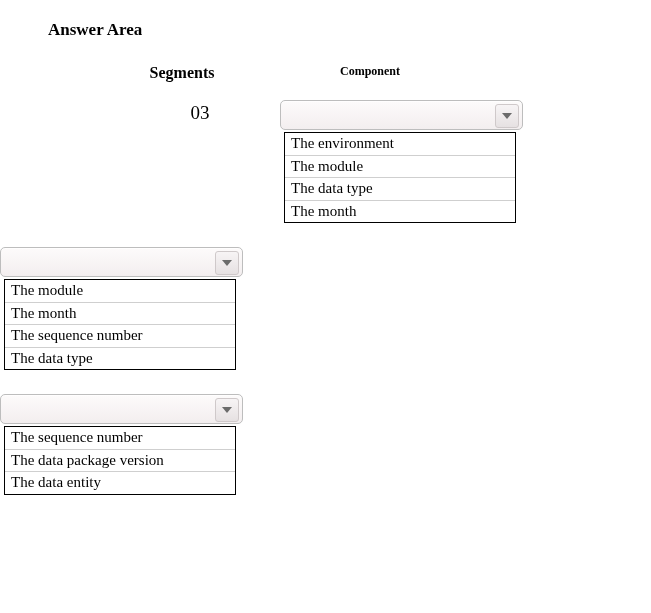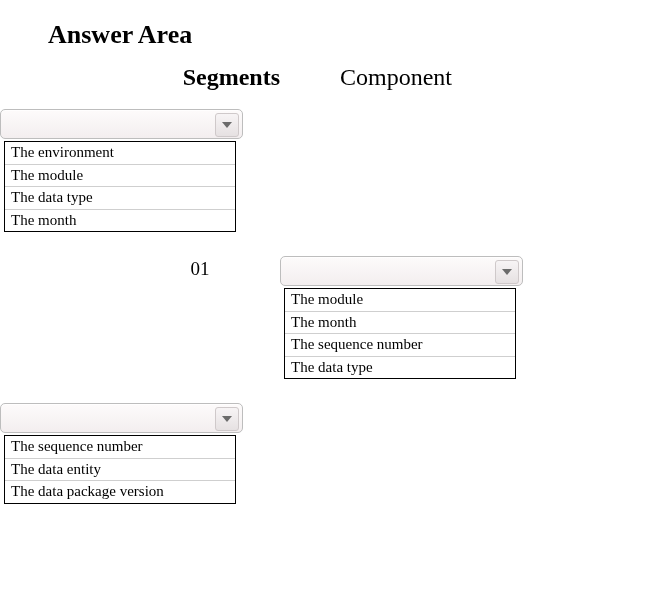--- a/index.html
+++ b/index.html
@@ -5,39 +5,39 @@
     body {
       font-family: "Times New Roman", Times, serif;
       margin: 0;
       padding: 20px 0 0 0;
       width: 651px;
       background: #fff;
       color: #000;
     }
     .title {
       font-weight: bold;
-      font-size: 26px;
-      margin: 0 0 14px 48px;
+      font-size: 17px;
+      margin: 0 0 24px 48px;
     }
     .headers {
       display: flex;
       margin-bottom: 18px;
     }
     .col-left-head {
       width: 280px;
-      text-align: right;
+      text-align: center;
       font-weight: bold;
-      font-size: 24px;
+      font-size: 16px;
       padding-left: 84px;
       box-sizing: border-box;
     }
     .col-right-head {
       flex: 1;
-      font-weight: normal;
-      font-size: 24px;
+      font-weight: bold;
+      font-size: 12px;
       padding-left: 60px;
     }
     .row-block {
       display: flex;
       align-items: flex-start;
       margin-bottom: 24px;
     }
     .segment-label {
       width: 280px;
       text-align: center;
@@ -94,39 +94,39 @@
 <body>
 
 <div class="title">Answer Area</div>
 
 <div class="headers">
   <div class="col-left-head">Segments</div>
   <div class="col-right-head">Component</div>
 </div>
 
 <div class="row-block">
+  <div class="segment-label">03</div>
   <div class="component-col">
     <div class="dropdown">
       <div class="dropdown-arrow-wrap">
         <svg width="12" height="12" viewBox="0 0 12 12">
             <polygon points="1,3 11,3 6,9" fill="#6b6b6b"></polygon>
           </svg>
       </div>
     </div>
     <div class="option-list">
       <div class="option-item">The environment</div>
       <div class="option-item">The module</div>
       <div class="option-item">The data type</div>
       <div class="option-item">The month</div>
     </div>
   </div>
 </div>
 
 <div class="row-block">
-  <div class="segment-label">01</div>
   <div class="component-col">
     <div class="dropdown">
       <div class="dropdown-arrow-wrap">
         <svg width="12" height="12" viewBox="0 0 12 12">
             <polygon points="1,3 11,3 6,9" fill="#6b6b6b"></polygon>
           </svg>
       </div>
     </div>
     <div class="option-list">
       <div class="option-item">The module</div>
@@ -141,17 +141,17 @@
   <div class="component-col">
     <div class="dropdown">
       <div class="dropdown-arrow-wrap">
         <svg width="12" height="12" viewBox="0 0 12 12">
             <polygon points="1,3 11,3 6,9" fill="#6b6b6b"></polygon>
           </svg>
       </div>
     </div>
     <div class="option-list">
       <div class="option-item">The sequence number</div>
+      <div class="option-item">The data package version</div>
       <div class="option-item">The data entity</div>
-      <div class="option-item">The data package version</div>
     </div>
   </div>
 </div>
 
 </body></html>

